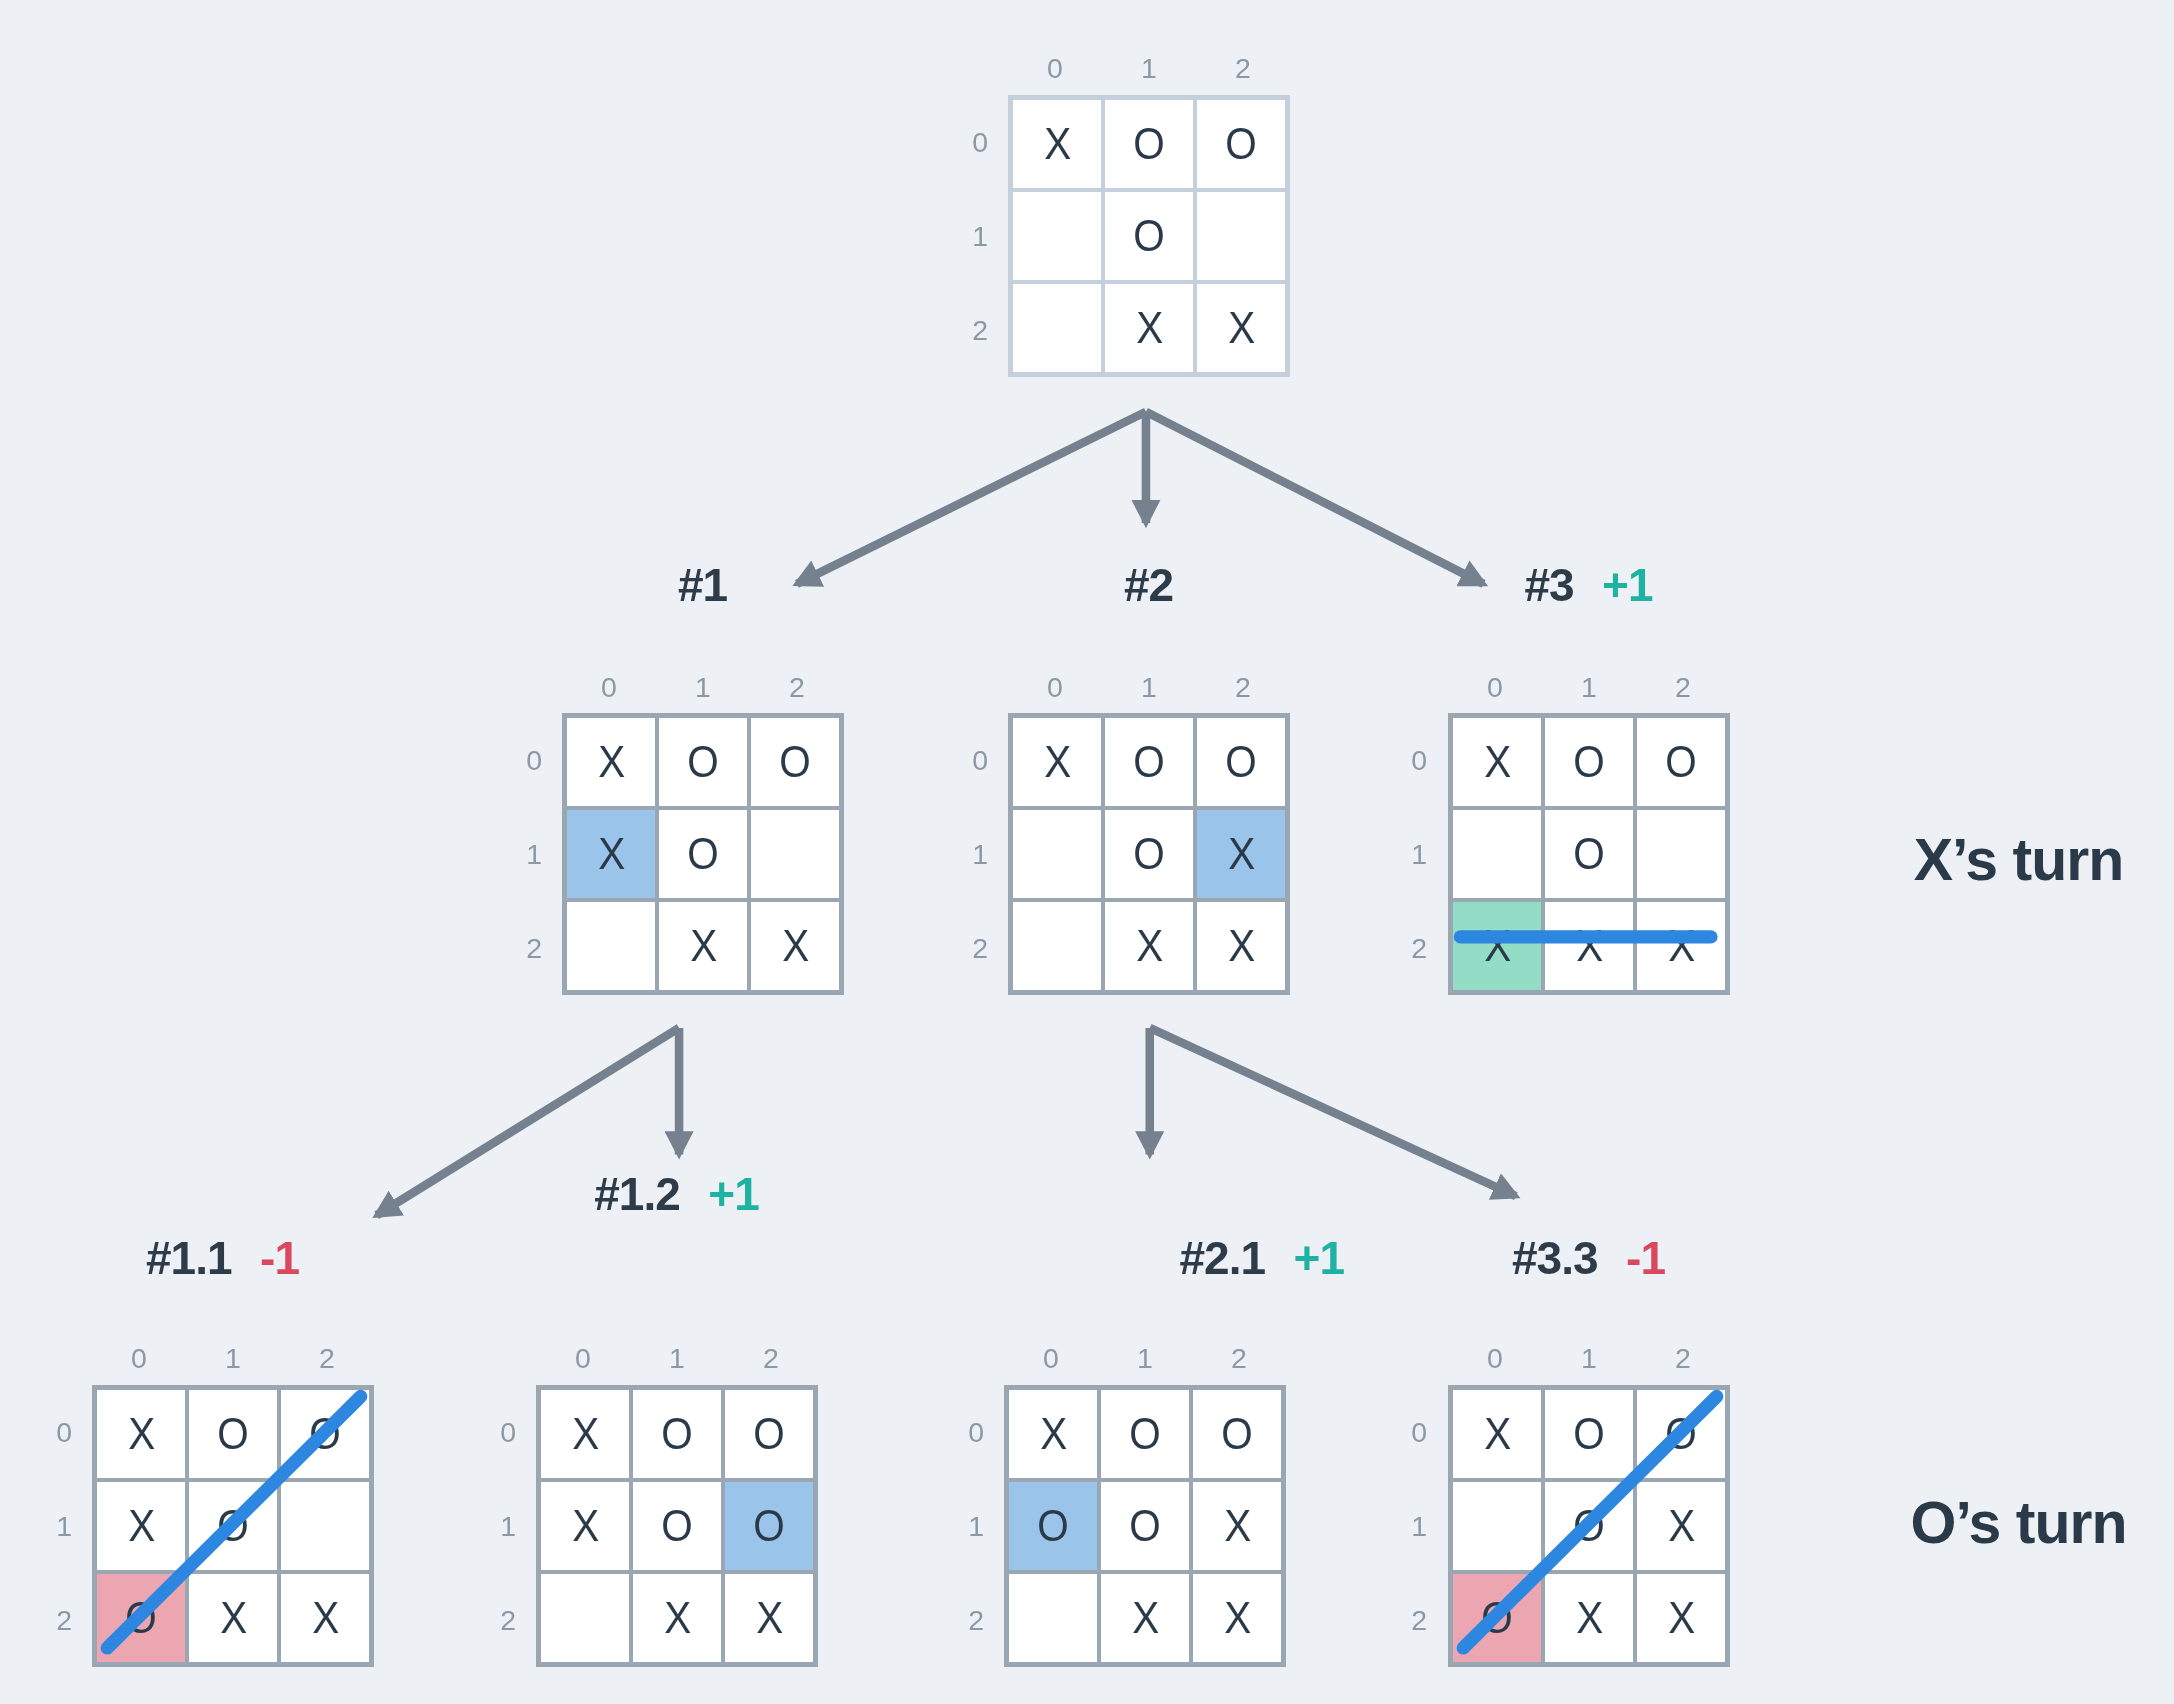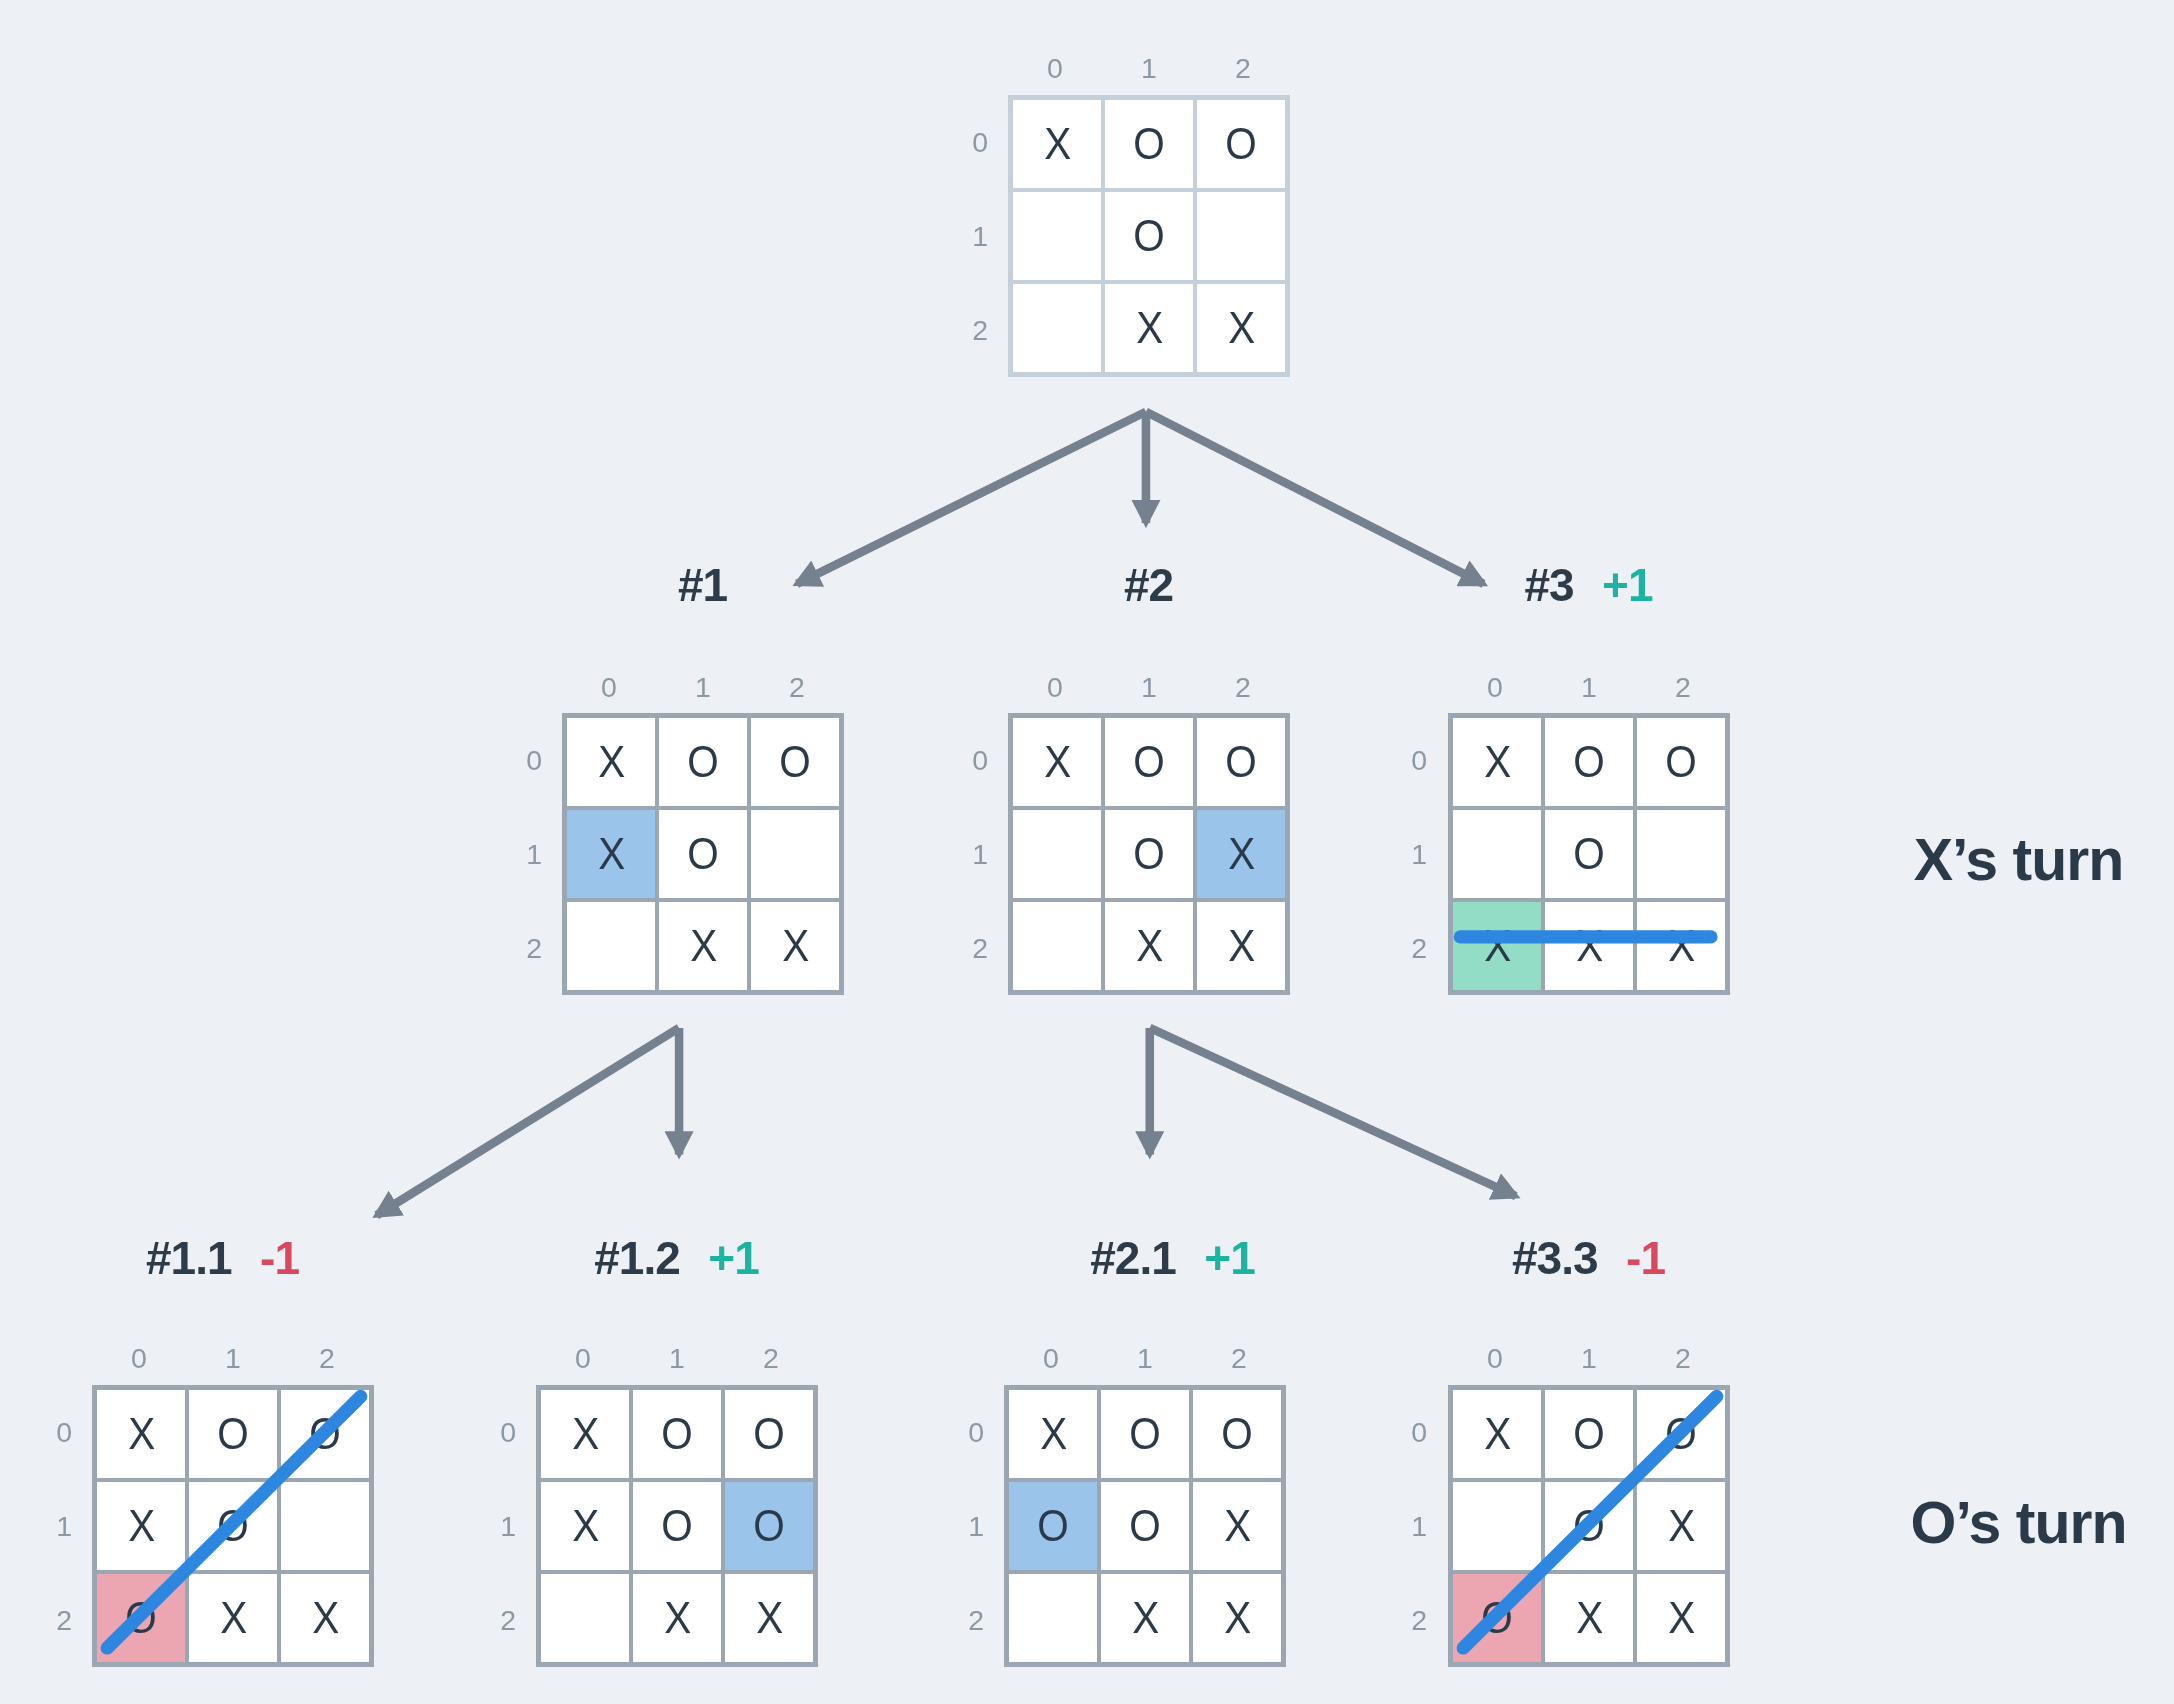--- a/index.html
+++ b/index.html
@@ -321,21 +321,21 @@
       <div class="cell">
         <span class="mark">X</span>
       </div>
       <div class="cell">
         <span class="mark">X</span>
       </div>
     </div>
     <svg class="board-line-svg" width="282" height="282" style="left: 92px; top: 1385px;" viewBox="0 0 296 296">
       <line x1="16" y1="276" x2="282" y2="12" stroke="#2d87e0" stroke-width="14" stroke-linecap="round"></line>
     </svg>
-    <div class="node-label" style="left: 477px; top: 1232px;">
+    <div class="node-label" style="left: 477px; top: 1168px;">
       <span class="node-id">#1.2</span>
       <span class="score win">+1</span>
     </div>
     <div class="col-labels" style="left: 536px; top: 1339px;">
       <span>0</span>
       <span>1</span>
       <span>2</span>
     </div>
     <div class="row-labels" style="left: 470px; top: 1385px;">
       <span>0</span>
@@ -362,21 +362,21 @@
         <span class="mark">O</span>
       </div>
       <div class="cell"></div>
       <div class="cell">
         <span class="mark">X</span>
       </div>
       <div class="cell">
         <span class="mark">X</span>
       </div>
     </div>
-    <div class="node-label" style="left: 973px; top: 1232px;">
+    <div class="node-label" style="left: 945px; top: 1232px; justify-content: flex-end;">
       <span class="node-id">#2.1</span>
       <span class="score win">+1</span>
     </div>
     <div class="col-labels" style="left: 1004px; top: 1339px;">
       <span>0</span>
       <span>1</span>
       <span>2</span>
     </div>
     <div class="row-labels" style="left: 938px; top: 1385px;">
       <span>0</span>

